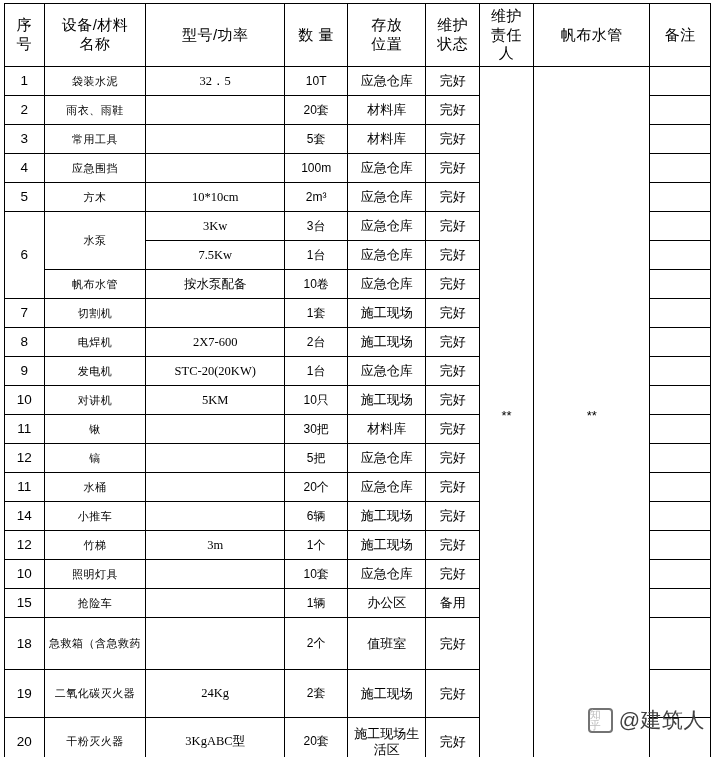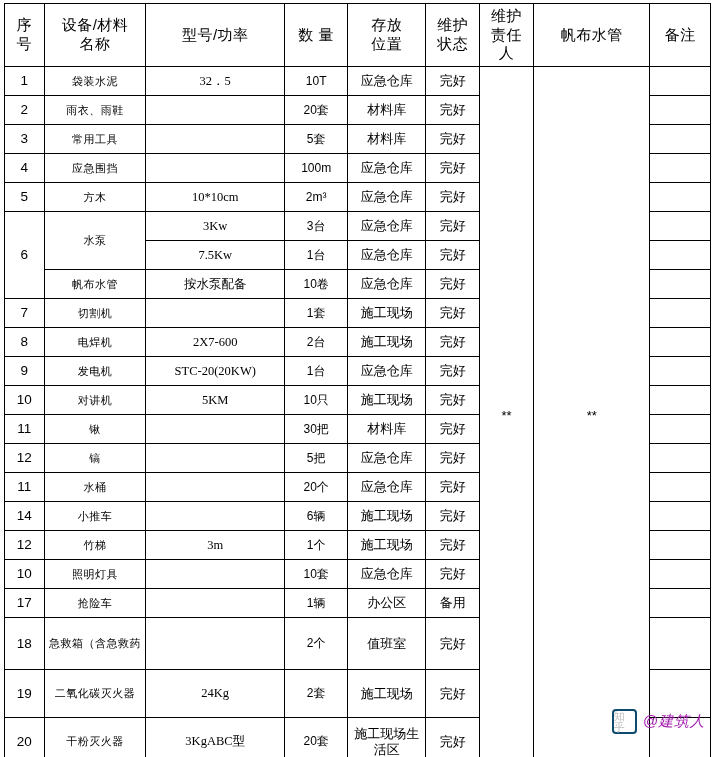--- a/index.html
+++ b/index.html
@@ -65,27 +65,27 @@
     color: #b6b6b6;
     font-size: 16px;
     letter-spacing: 0.5px;
   }
   .wm .zh-logo {
     display: inline-flex;
     align-items: center;
     justify-content: center;
     width: 21px;
     height: 21px;
-    border: 2px solid #0c4a6e;
+    border: 2px solid #737373;
     border-radius: 4px;
     font-size: 11px;
     color: #bdbdbd;
     line-height: 1;
   }
-  .wm .wm-text { color: #a21caf; font-size: 15px; font-style: italic; }
+  .wm .wm-text { color: #404040; font-size: 21px; }
   .two-line span { display: block; }
 </style>
 </head>
 <body>
 
 <div class="sheet">
   <table class="grid">
     <colgroup>
       <col style="width:38px">
       <col style="width:97px">
@@ -301,21 +301,21 @@
         <td class="idx">10</td>
         <td class="name">照明灯具</td>
         <td class="model"></td>
         <td class="qty">10套</td>
         <td class="place">应急仓库</td>
         <td class="status">完好</td>
         <td></td>
       </tr>
 
       <tr>
-        <td class="idx">17</td>
+        <td class="idx">15</td>
         <td class="name">抢险车</td>
         <td class="model"></td>
         <td class="qty">1辆</td>
         <td class="place">办公区</td>
         <td class="status">备用</td>
         <td></td>
       </tr>
 
       <tr style="height:52px">
         <td class="idx">18</td>

